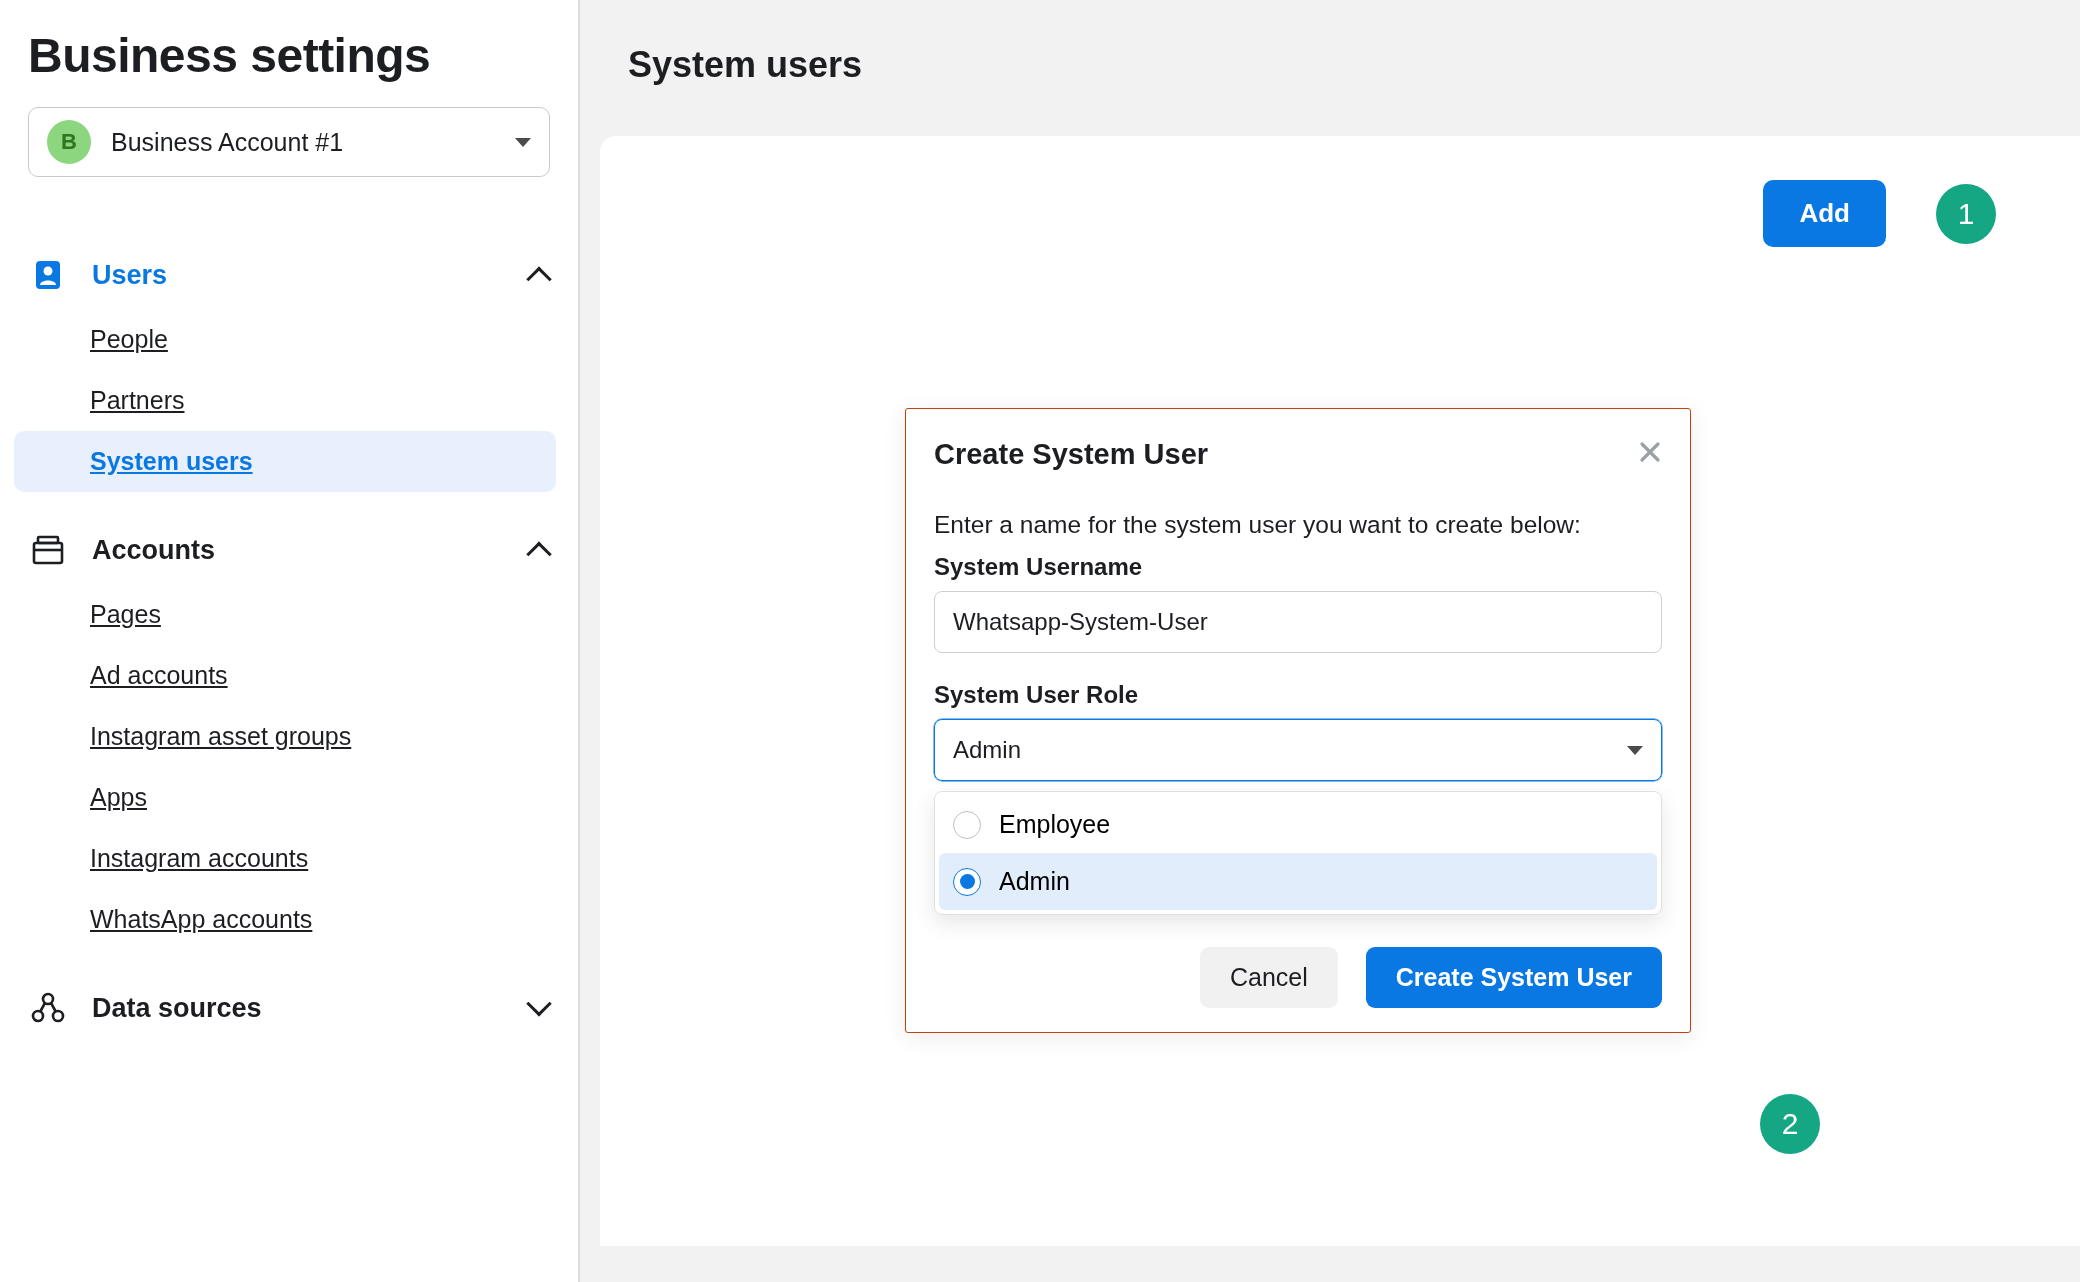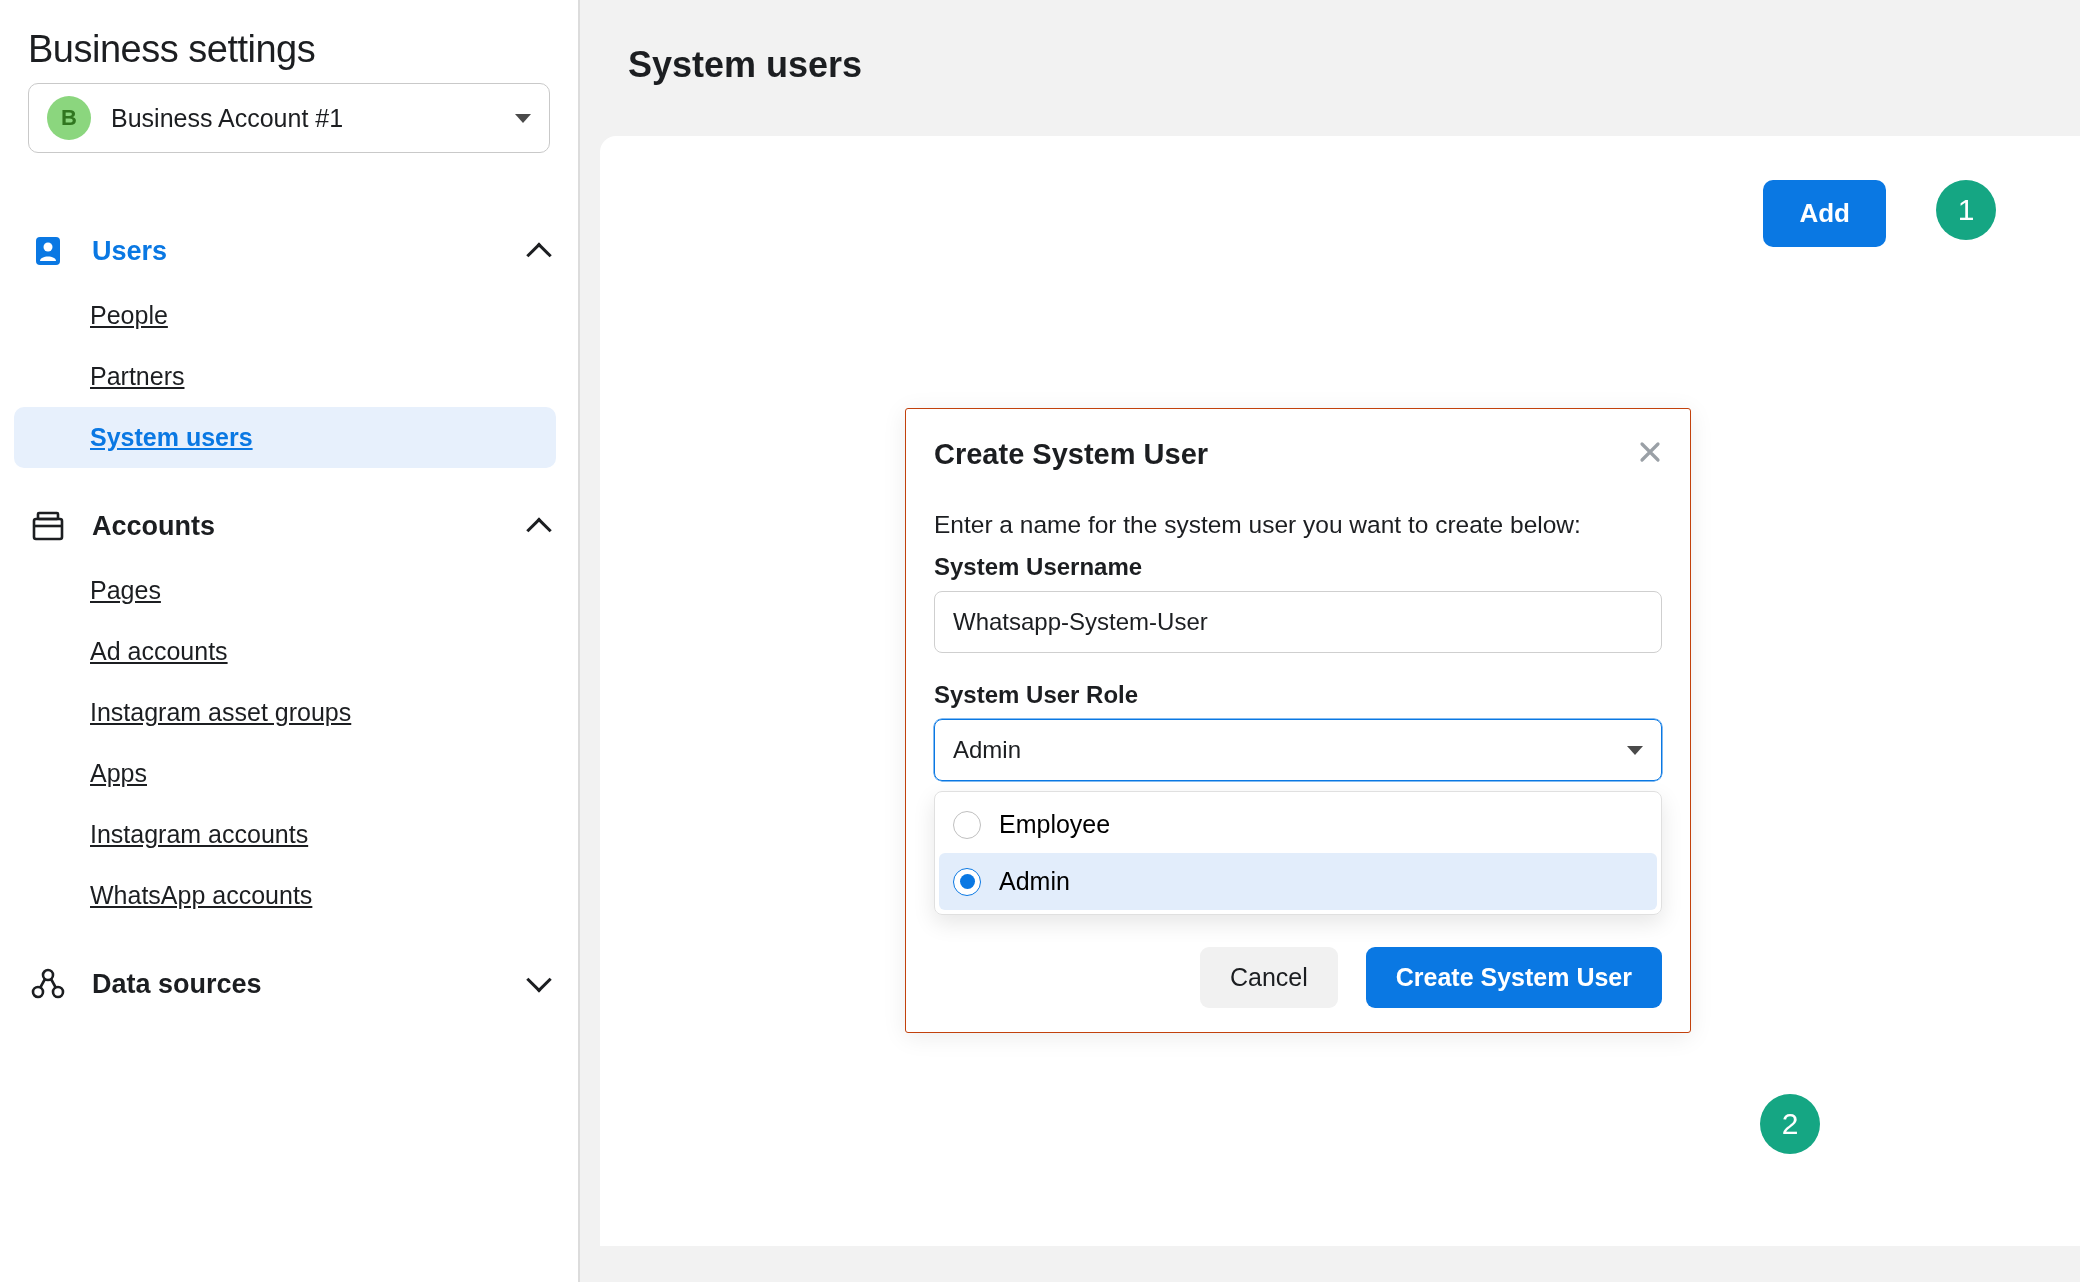--- a/index.html
+++ b/index.html
@@ -42,24 +42,24 @@
     flex-direction: column;
     justify-content: space-between;
     cursor: pointer;
   }
   .hamburger div {
     height: 5px;
     background: #1c1e21;
     border-radius: 3px;
   }
   .section-title {
-    font-size: 38px;
-    font-weight: 400;
-    color: #1c1e21;
-    margin-bottom: 12px;
+    font-size: 48px;
+    font-weight: 700;
+    color: #1c1e21;
+    margin-bottom: 24px;
     letter-spacing: -0.5px;
   }
   .account-select {
     border: 1.8px solid #c9c9c9;
     border-radius: 10px;
     padding: 12px 18px;
     display: flex;
     align-items: center;
     justify-content: space-between;
     cursor: pointer;
@@ -136,21 +136,21 @@
     margin-left: 20px;
     height: 1110px;
     border-radius: 16px 0 0 0;
     position: relative;
   }
   .toolbar-row {
     position: absolute;
     top: 44px;
     right: 84px;
     display: flex;
-    align-items: flex-start;
+    align-items: center;
     gap: 50px;
   }
   .add-btn {
     background: #0a78e3;
     color: #fff;
     font-size: 26px;
     font-weight: 700;
     border: none;
     border-radius: 10px;
     padding: 18px 36px;

